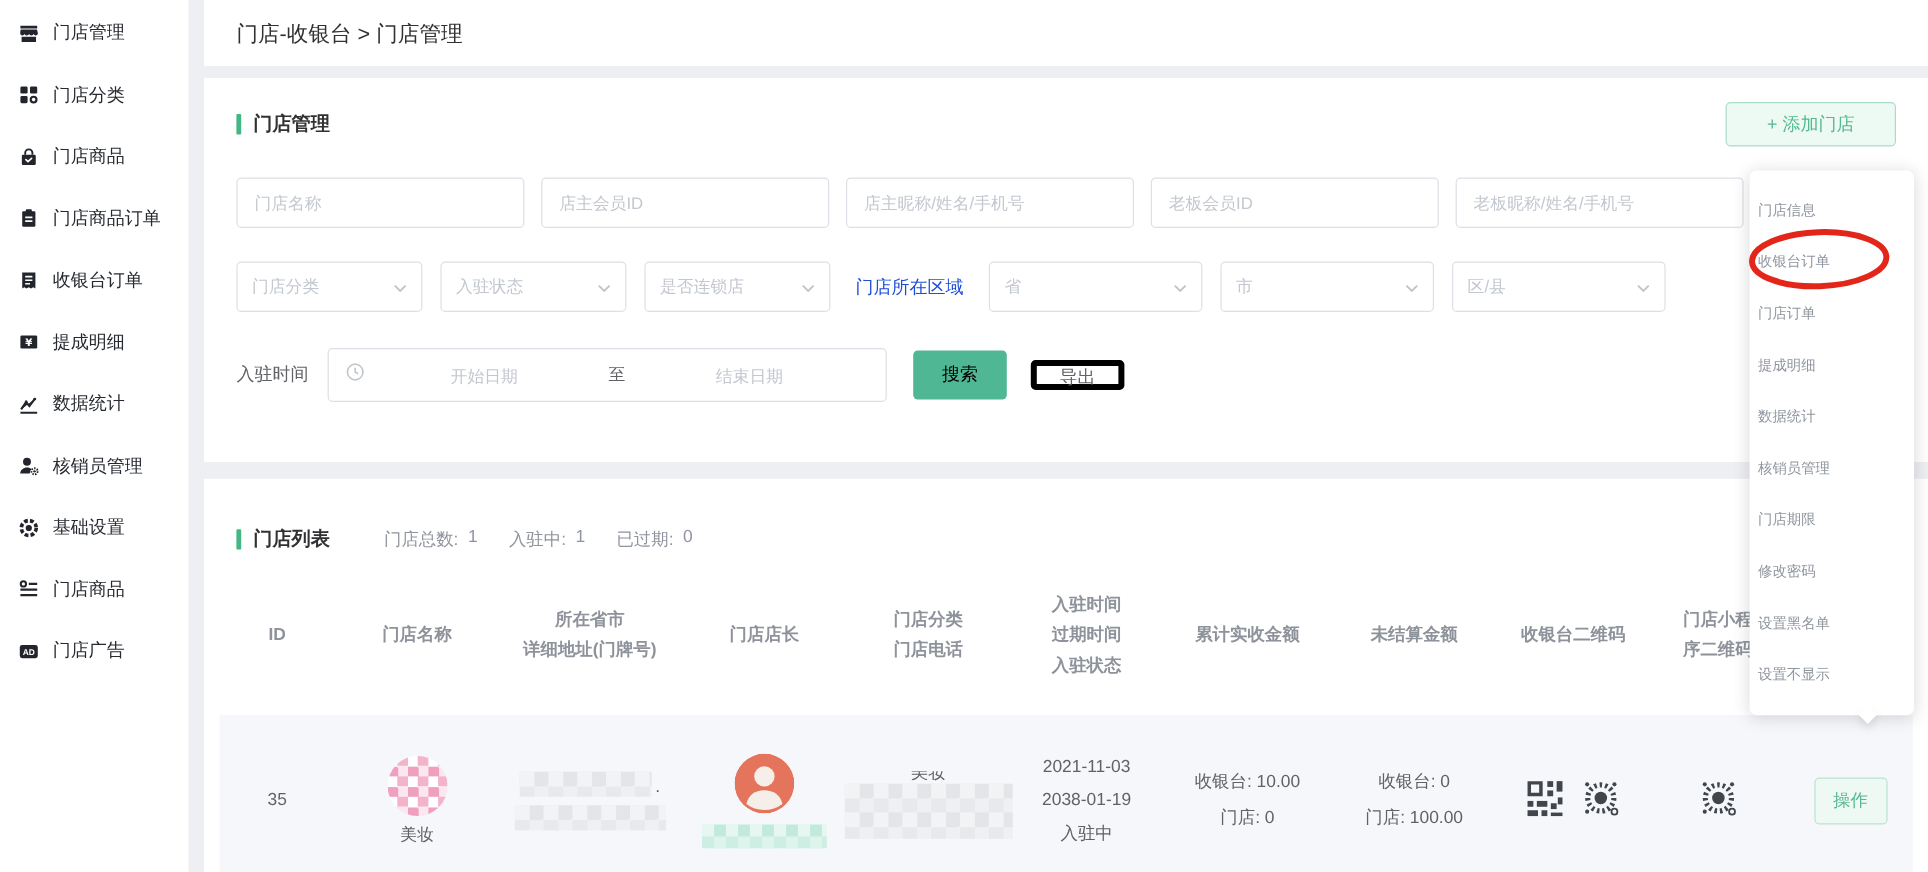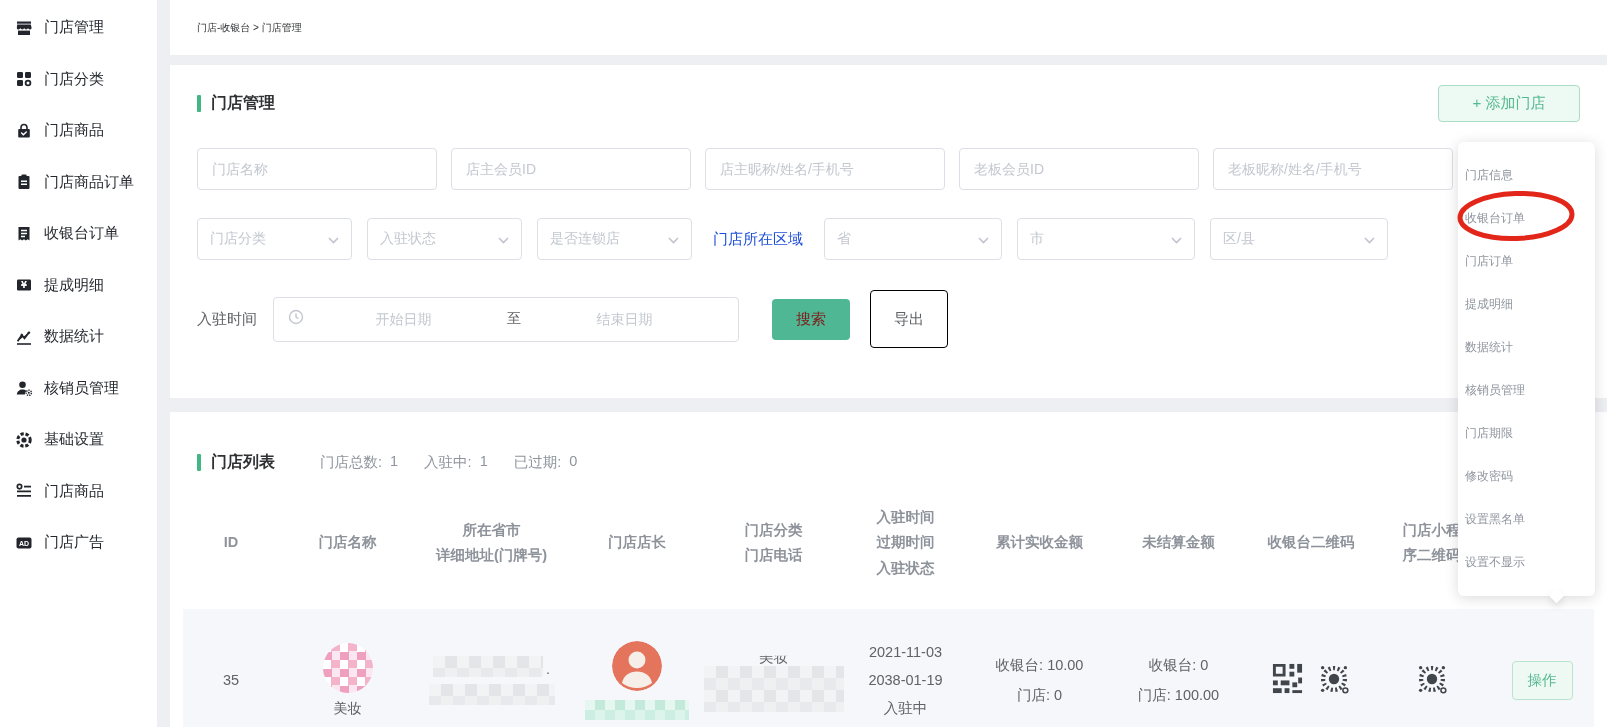--- a/index.html
+++ b/index.html
@@ -8,21 +8,21 @@
     position:relative; overflow:hidden; background:#edeff2;
     font-family:"Liberation Sans","DejaVu Sans",sans-serif; color:#303133;
   }
   
   .sidebar { position:absolute; left:0; top:0; width:157px; height:727px; background:#fff; padding-top:2px; z-index:5; }
   .side-item { height:51.5px; display:flex; align-items:center; gap:11px; padding-left:15px; font-size:15px; color:#262a30; cursor:pointer; white-space:nowrap; }
   .side-icon { width:18px; height:18px; flex:0 0 18px; display:inline-flex; }
   .side-icon svg { width:18px; height:18px; fill:#22262c; }
   
   .main { position:absolute; left:170px; top:0; width:1437px; height:727px; }
-  .breadcrumb-bar { height:55px; background:#fff; display:flex; align-items:center; padding-left:27px; font-size:10px; color:#303133; }
+  .breadcrumb-bar { height:55px; background:#fff; display:flex; align-items:center; padding-left:27px; font-size:18px; color:#303133; }
   .card { background:#fff; }
   .card1 { margin-top:10px; padding:20px 27px 50px; }
   .title-row { display:flex; align-items:center; justify-content:space-between; height:37px; }
   .sec-title { display:flex; align-items:center; gap:10px; font-size:16px; font-weight:bold; color:#303133; }
   .accent { width:4px; height:17px; background:#43b783; border-radius:1px; }
   .add-btn { width:142px; height:37px; background:#edf9f3; border:1px solid #abdcc6; border-radius:4px; color:#54b98f; font-size:15px; display:flex; align-items:center; justify-content:center; cursor:pointer; }
   .inputs-row { display:flex; gap:14px; margin-top:26px; }
   .f-input { width:240px; height:42px; border:1px solid #dcdfe6; border-radius:4px; padding:0 14px; font-size:14px; color:#606266; background:#fff; outline:none; }
   .f-input::placeholder { color:#c3c7cf; }
   .selects-row { display:flex; align-items:center; gap:15px; margin-top:28px; }
@@ -30,22 +30,22 @@
   .f-select.wide { width:178px; }
   .chev svg { width:11px; height:7px; stroke:#c0c4cc; fill:none; stroke-width:1.6; }
   .region-label { color:#1d4ed8; font-size:15px; margin:0 6px; white-space:nowrap; }
   .date-row { display:flex; align-items:center; margin-top:30px; }
   .date-label { font-size:15px; color:#606266; margin-right:16px; }
   .date-box { width:466px; height:45px; border:1px solid #dcdfe6; border-radius:4px; display:flex; align-items:center; padding:0 14px; background:#fff; }
   .clock svg { width:16px; height:16px; stroke:#c3c7cf; fill:none; stroke-width:1.4; }
   .date-input { border:none; outline:none; flex:1; text-align:center; font-size:14px; color:#6d28d9; background:transparent; min-width:0; }
   .date-input::placeholder { color:#c3c7cf; }
   .date-sep { color:#606266; font-size:14px; padding:0 4px; }
-  .search-btn { width:78px; height:41px; background:#4fb793; color:#7f1d1d; border:none; border-radius:4px; font-size:15px; margin-left:33px; cursor:pointer; }
-  .export-btn { width:78px; height:58px; background:#fff; color:#606266; border:1px solid #000000; border-radius:4px; font-size:15px; margin-left:20px; cursor:pointer; }
+  .search-btn { width:78px; height:41px; background:#4fb793; color:#000000; border:none; border-radius:4px; font-size:15px; margin-left:22px; cursor:pointer; }
+  .export-btn { width:78px; height:25px; background:#fff; color:#606266; border:5px solid #000000; border-radius:4px; font-size:15px; margin-left:20px; cursor:pointer; }
   
   .card2 { margin-top:14px; padding:40px 13px 0; height:328px; }
   .list-title-row { display:flex; align-items:center; padding-left:14px; }
   .stats { display:flex; gap:26px; margin-left:45px; font-size:14.5px; color:#8f959e; }
   .stat { display:flex; gap:8px; }
   .table-header { display:flex; align-items:center; margin-top:22px; min-height:96px; color:#8e939b; font-weight:bold; font-size:14.5px; text-align:center; line-height:1.75; }
   .col { flex:0 0 auto; }
   .c-id{width:96px}.c-name{width:137px}.c-addr{width:151px}.c-mgr{width:140px}.c-cat{width:133px}
   .c-time{width:131px}.c-recv{width:137px}.c-unst{width:141px}.c-qr{width:124px}.c-mini{width:117px}.c-act{width:104px}
   .hline { display:block; }

